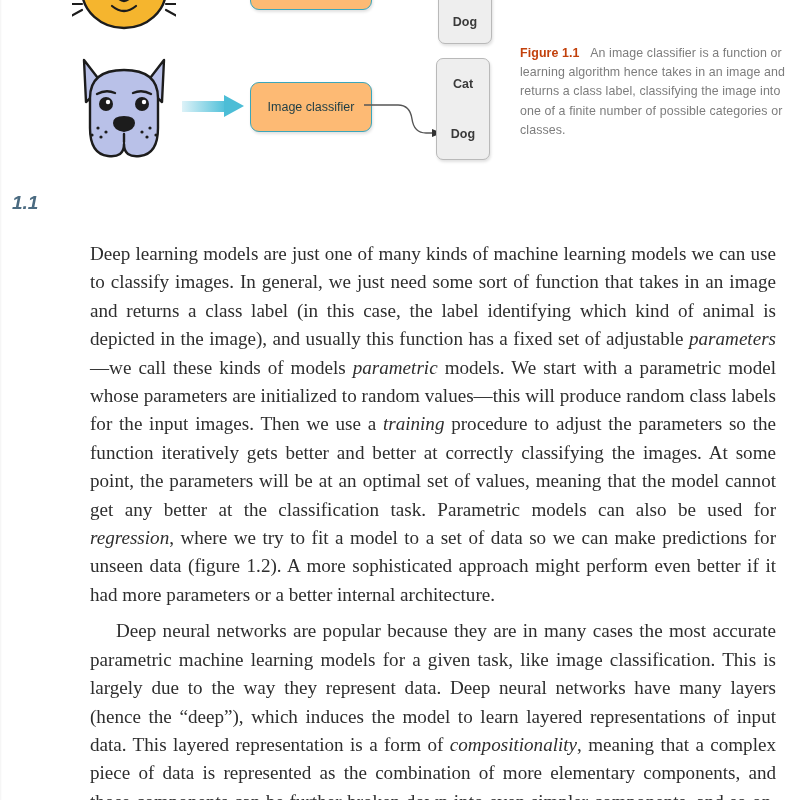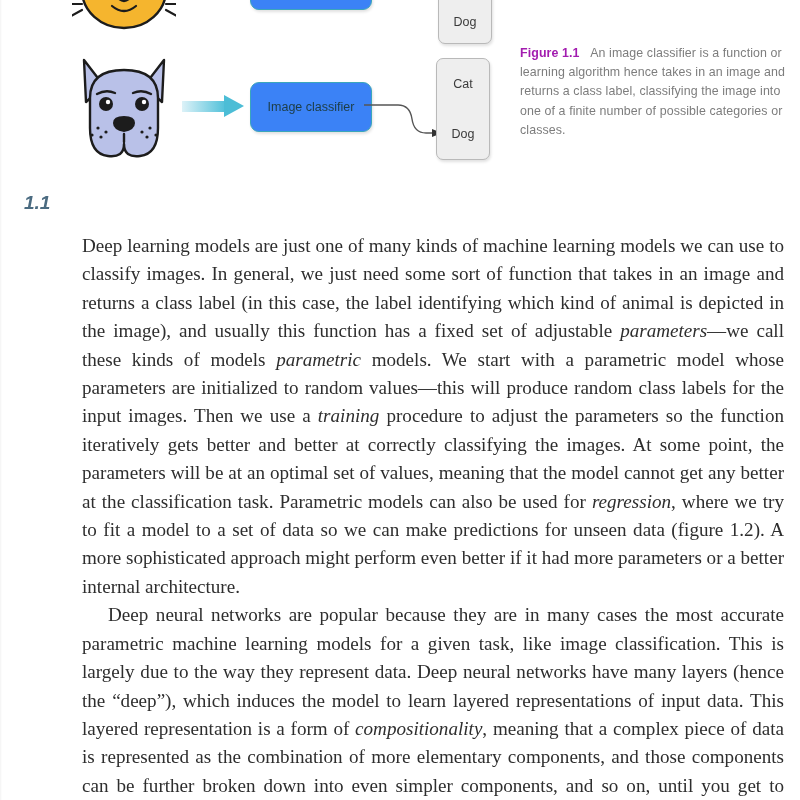--- a/index.html
+++ b/index.html
@@ -60,21 +60,21 @@
     width: 0; height: 0;
     border-top: 11px solid transparent;
     border-bottom: 11px solid transparent;
     border-left: 20px solid #4cbdd6;
   }
   .arrow-1 { left: 182px; top: 95px; }
 
   
   .clsbox {
     position: absolute;
-    background: #3b82f6;
+    background: #fdba74;
     border: 1px solid #3ba6bb;
     border-radius: 9px;
     color: #1d3d45;
     font-family: "Liberation Sans", sans-serif;
     font-size: 12.5px;
     display: flex;
     align-items: center;
     justify-content: center;
     box-shadow: 1px 2px 3px rgba(0,0,0,0.12);
   }
@@ -91,20 +91,21 @@
     font-family: "Liberation Sans", sans-serif;
     font-size: 12.5px;
     color: #3a3a3a;
     overflow: hidden;
   }
   .outbox .cell {
     height: 50%;
     display: flex;
     align-items: center;
     justify-content: center;
+    font-weight: bold;
   }
   .outbox-top { left: 438px; top: -42px; width: 52px; height: 84px; }
   .outbox-bottom { left: 436px; top: 58px; width: 52px; height: 100px; }
 
   
   .connector {
     position: absolute;
     left: 364px; top: 90px;
     width: 86px; height: 56px;
   }
@@ -113,45 +114,45 @@
   .caption {
     position: absolute;
     left: 520px; top: 44px;
     width: 268px;
     font-family: "Liberation Sans", sans-serif;
     font-size: 12.4px;
     line-height: 19.2px;
     color: #7d7d7d;
     letter-spacing: 0.1px;
   }
-  .caption .lbl { color: #a21caf; }
+  .caption .lbl { color: #c2410c; }
 
   
   .section-head {
     position: absolute;
     left: 0; top: 192px;
     width: 800px;
     display: flex;
     font-family: "Liberation Sans", sans-serif;
     font-style: italic;
     font-weight: bold;
     font-size: 19px;
     color: #4b6b81;
     letter-spacing: -0.1px;
   }
-  .section-head .num { width: 82px; padding-left: 24px; box-sizing: border-box; }
+  .section-head .num { width: 82px; padding-left: 12px; box-sizing: border-box; }
 
   
   .body-col {
     position: absolute;
     left: 82px; top: 232px;
     width: 702px;
   }
   .body-col p {
-    margin: 0;
+    margin: 8px;
     font-size: 19.1px;
     line-height: 28.4px;
     text-align: justify;
     text-justify: inter-word;
     color: #2e2e2e;
     hyphens: manual;
   }
   .body-col p.indent { text-indent: 26px; }
   .body-col p i { font-style: italic; }
 </style>

